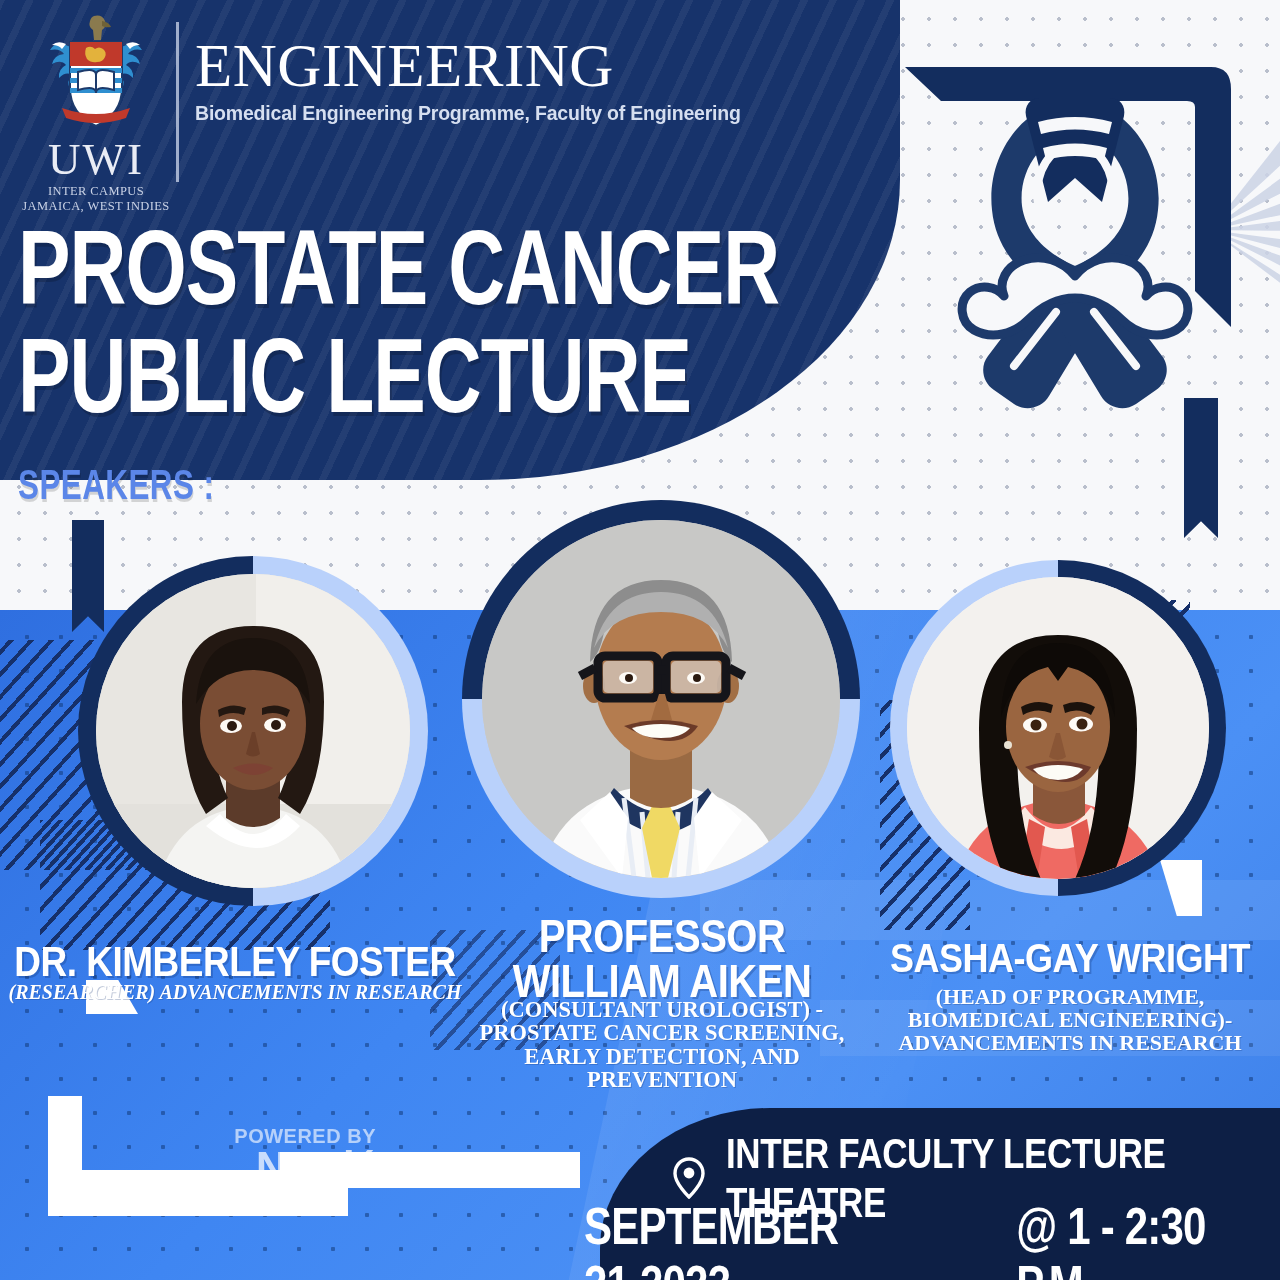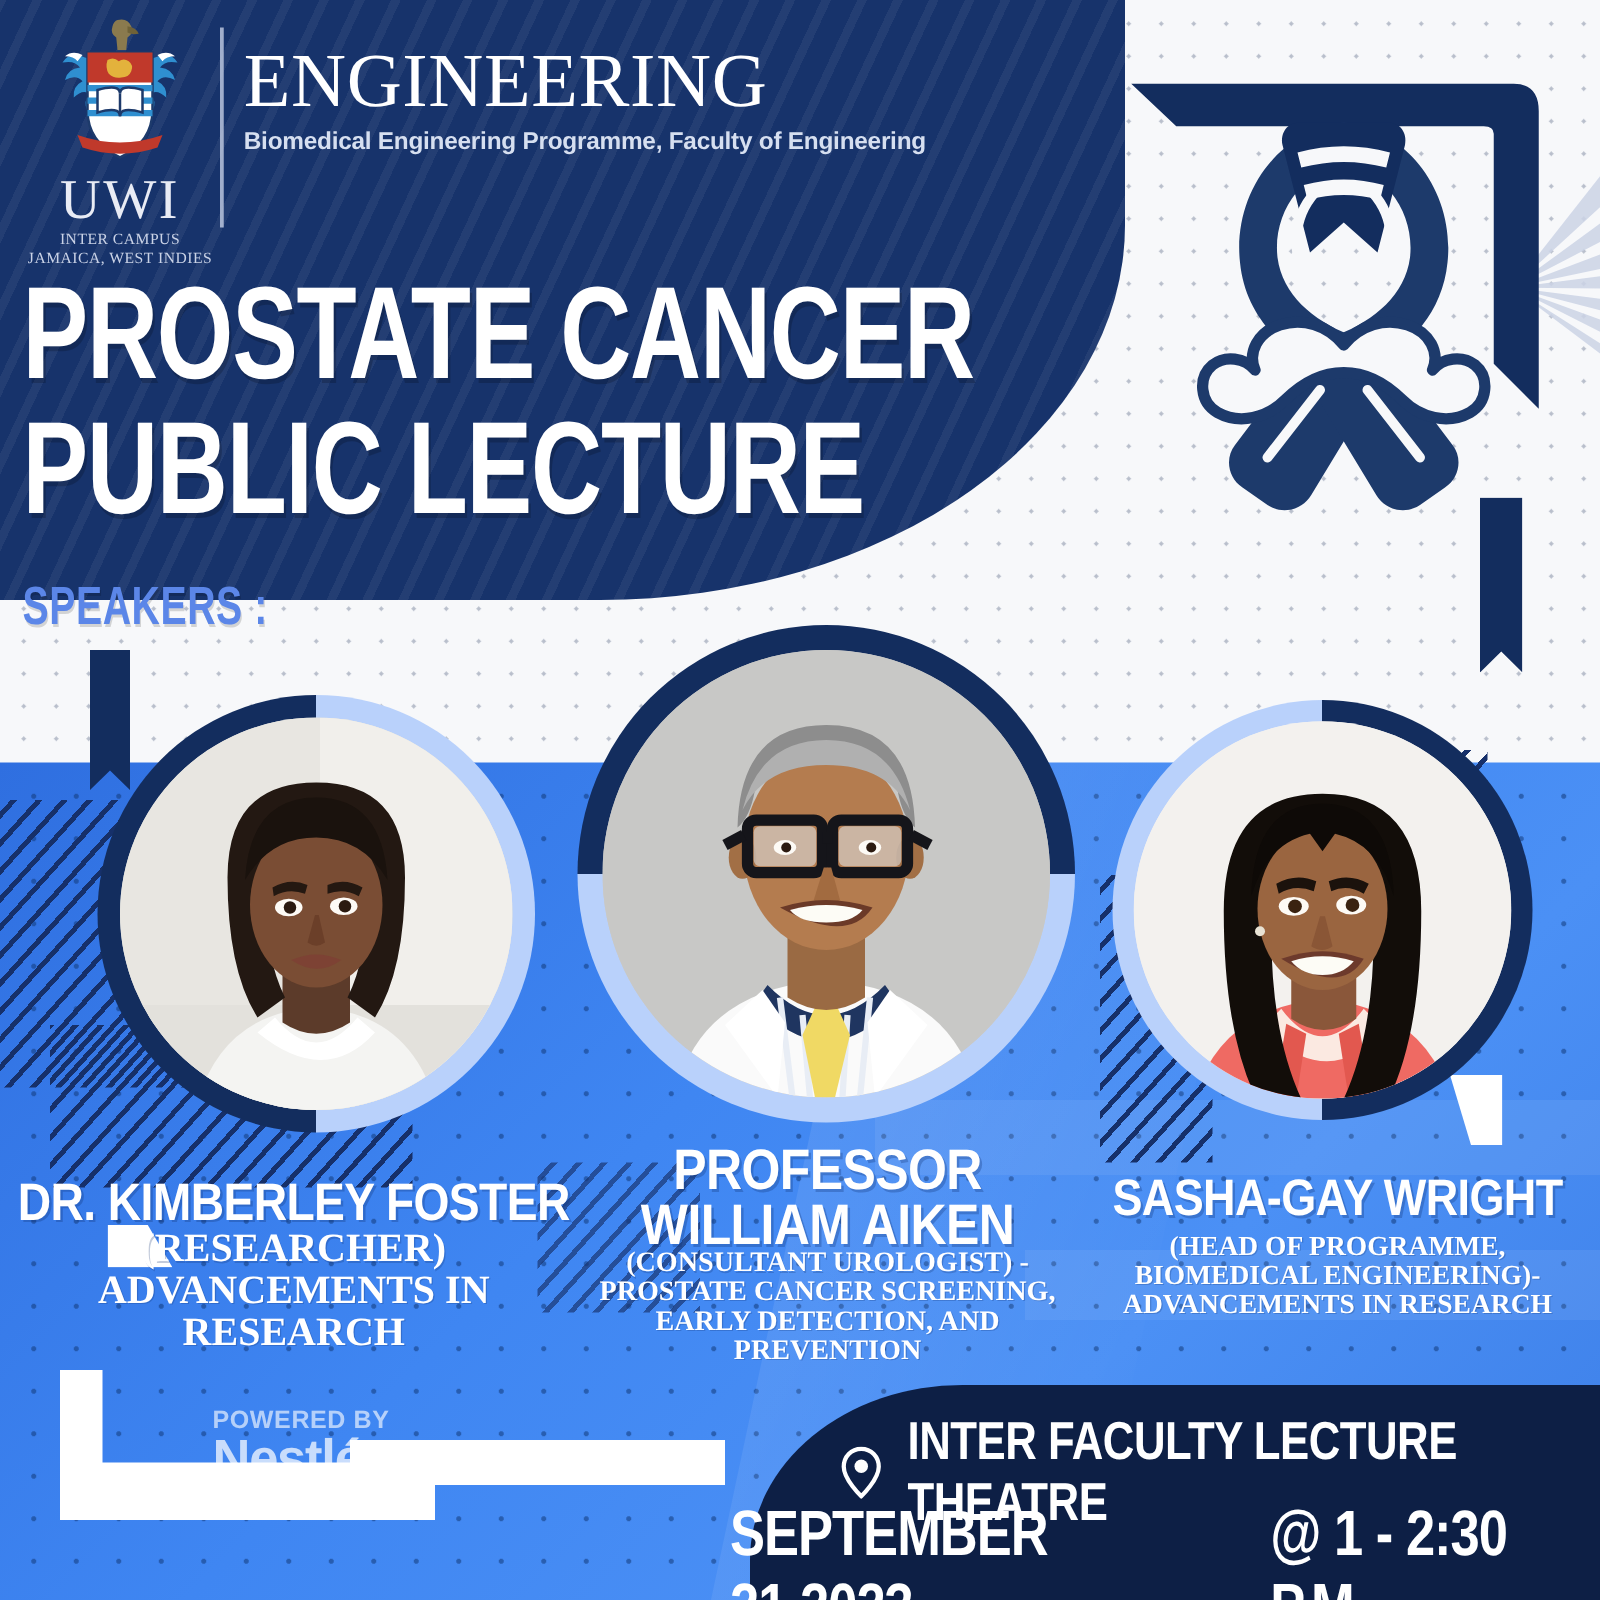--- a/index.html
+++ b/index.html
@@ -163,21 +163,21 @@
     text-shadow:2px 2px 0 rgba(16,48,110,.28);
   }
   .spk-role {
     position:absolute; z-index:40; text-align:center;
     font-family:"Liberation Serif", serif; font-weight:bold;
     color:#ffffff; line-height:1.04; letter-spacing:0px;
     text-shadow:1px 1px 0 rgba(16,48,110,.25);
   }
 
   
-  .nestle-wrap { position:absolute; left:170px; top:1125px; z-index:40; text-align:left; width:190px;}
+  .nestle-wrap { position:absolute; left:186px; top:1125px; z-index:40; text-align:right; width:190px;}
   .nestle-pb {
     font-family:"Liberation Sans", sans-serif; font-weight:bold;
     font-size:20px; letter-spacing:.5px; color:rgba(255,255,255,.62);
   }
   .nestle-word {
     font-family:"Liberation Sans", sans-serif; font-weight:bold;
     font-size:42px; letter-spacing:-1px; color:rgba(255,255,255,.72);
     line-height:1; margin-top:-2px;
   }
 
@@ -458,21 +458,21 @@
 
         <path d="M118,190 q33,-12 66,0 q-18,30 -66,0 z" fill="#6d3a2c"></path>
         <path d="M126,192 q25,-8 50,0 q-9,11 -25,11 q-16,0 -25,-11 z" fill="#fdfcf6"></path>
 
         <circle cx="101" cy="168" r="4" fill="#e8e2d4"></circle>
       </svg>
     </div>
   </div>
 
   <div class="spk-name" style="left:0px;top:944px;width:470px;font-size:37px;transform:scaleY(1.14);">DR. KIMBERLEY FOSTER</div>
-  <div class="spk-role" style="left:4px;top:982px;width:462px;font-size:32px;">(RESEARCHER) ADVANCEMENTS IN RESEARCH</div>
+  <div class="spk-role" style="left:4px;top:982px;width:462px;font-size:20px;font-style:italic;">(RESEARCHER) ADVANCEMENTS IN RESEARCH</div>
 
   <div class="spk-name" style="left:452px;top:920px;width:420px;font-size:40px;transform:scaleY(1.14);">PROFESSOR WILLIAM AIKEN</div>
   <div class="spk-role" style="left:460px;top:998px;width:404px;font-size:22.5px;">(CONSULTANT UROLOGIST) - PROSTATE CANCER SCREENING, EARLY DETECTION, AND PREVENTION</div>
 
   <div class="spk-name" style="left:860px;top:940px;width:420px;font-size:36px;transform:scaleY(1.14);">SASHA-GAY WRIGHT</div>
   <div class="spk-role" style="left:872px;top:986px;width:396px;font-size:22px;">(HEAD OF PROGRAMME, BIOMEDICAL ENGINEERING)- ADVANCEMENTS IN RESEARCH</div>
 
   <div class="nestle-wrap">
     <div class="nestle-pb">POWERED BY</div>
     <div class="nestle-word">Nestlé</div>

